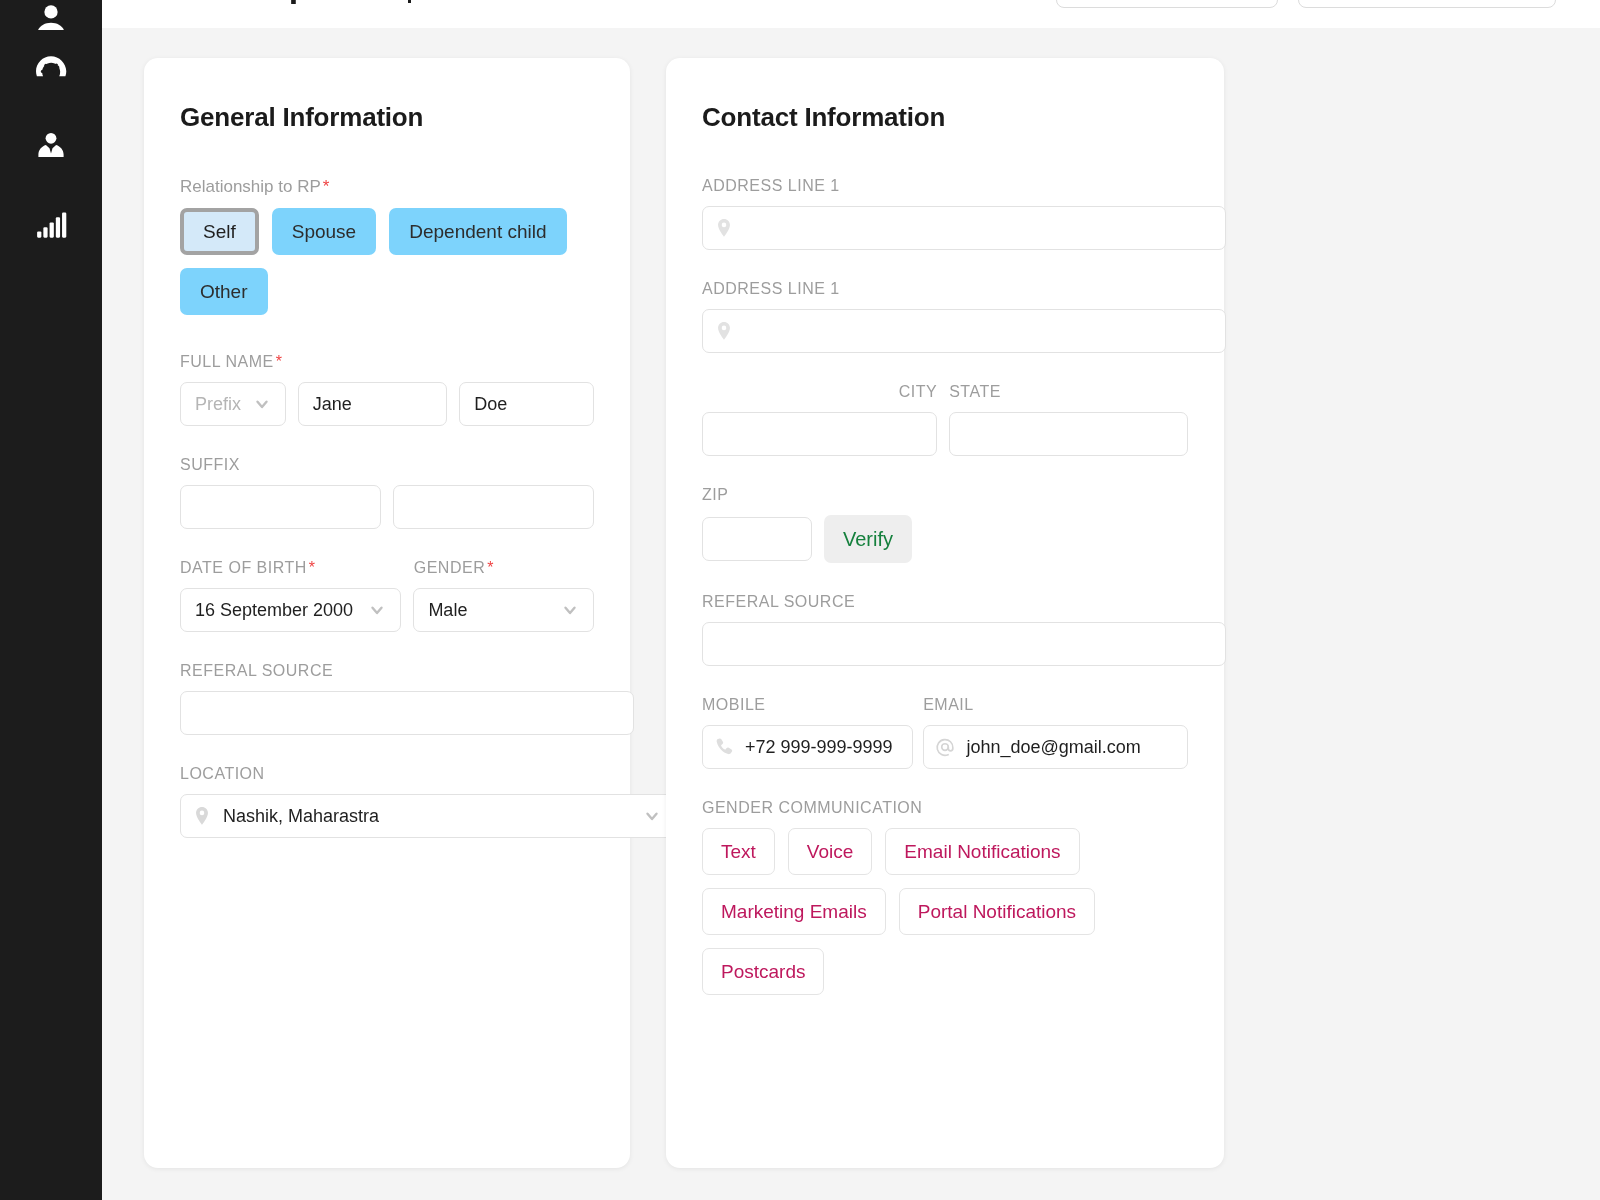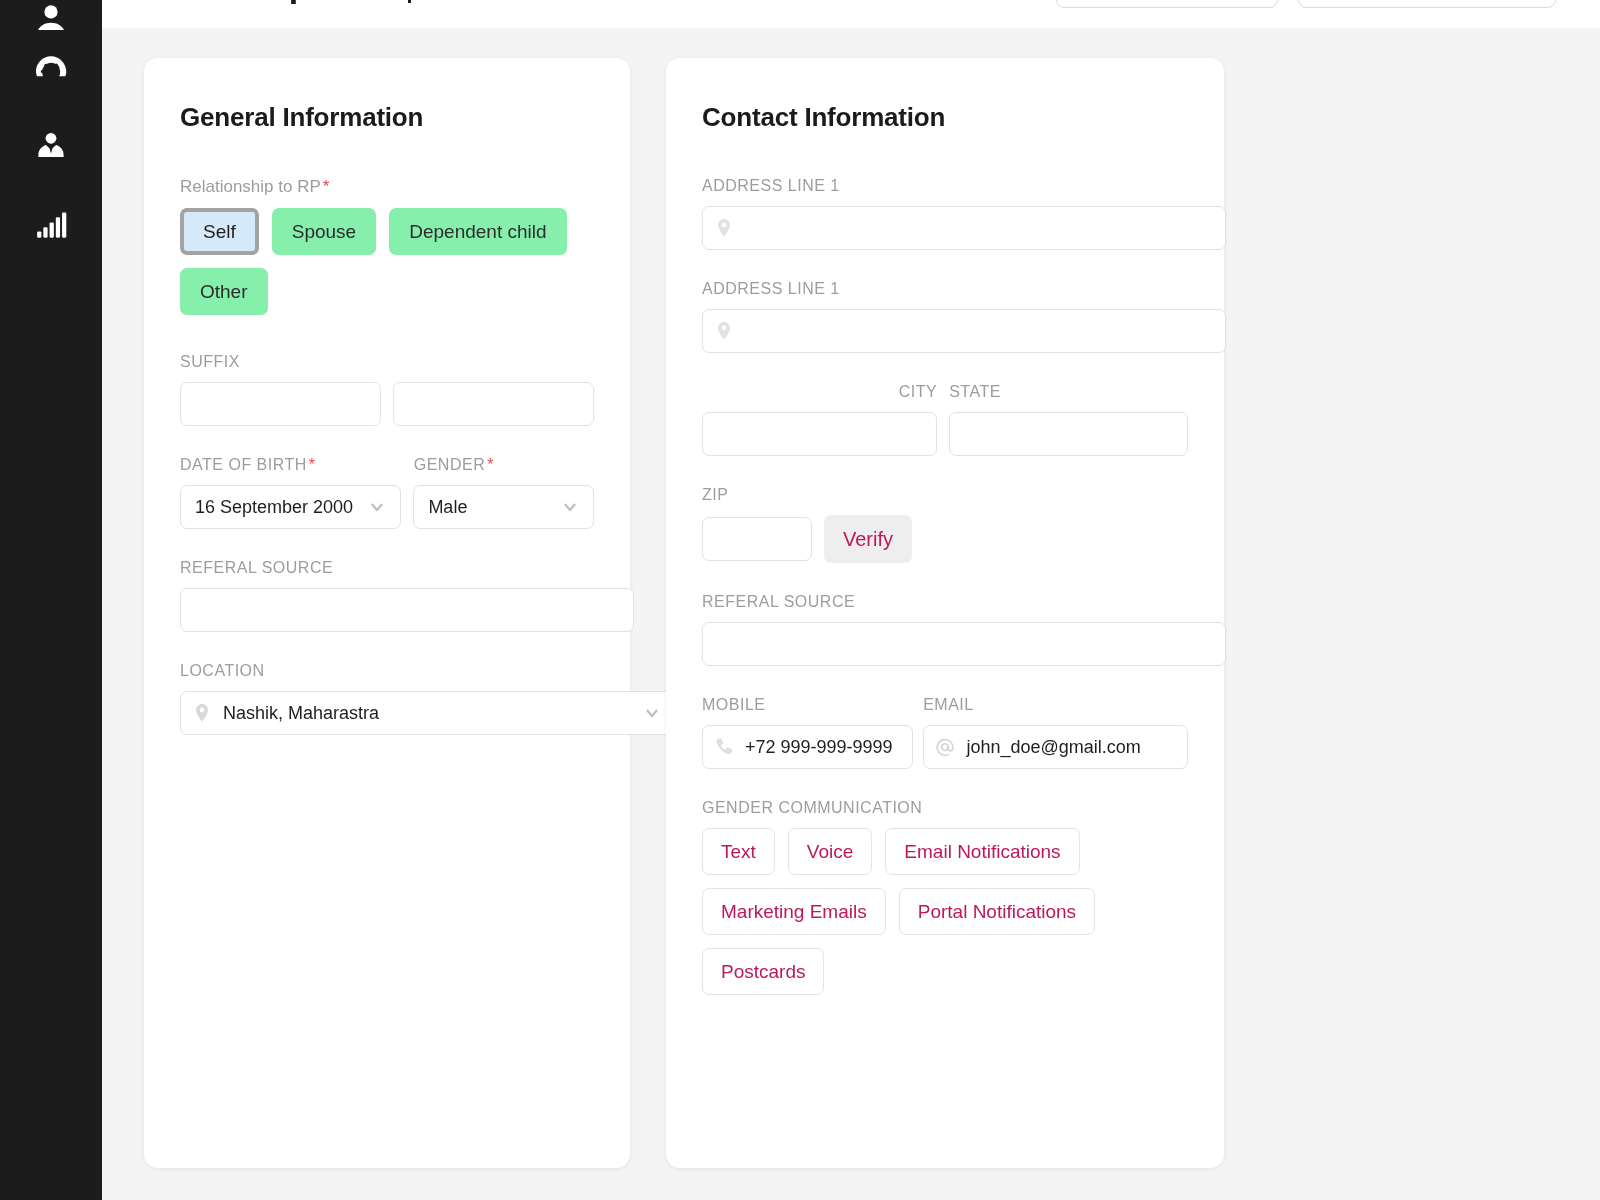--- a/index.html
+++ b/index.html
@@ -150,21 +150,21 @@
 
   .chip-row {
     display: flex;
     flex-wrap: wrap;
     gap: 13px;
   }
   .chip {
     height: 47px;
     padding: 0 19px;
     border-radius: 7px;
-    background: #86efac;
+    background: #7dd3fc;
     border: 1px solid transparent;
     display: inline-flex;
     align-items: center;
     font-size: 19px;
     color: #2d2d2d;
     cursor: pointer;
     white-space: nowrap;
   }
   .chip.selected {
     background: #d4e9f9;
@@ -239,21 +239,21 @@
   .chev { display: inline-flex; align-items: center; flex: none; margin-left: 8px; }
 
   .verify-row { display: flex; align-items: center; gap: 12px; }
   .verify-btn {
     height: 48px;
     padding: 0 18px;
     background: #eeeeee;
     border: 1px solid transparent;
     border-radius: 7px;
     font-size: 20px;
-    color: #be185d;
+    color: #15803d;
     display: inline-flex;
     align-items: center;
     cursor: pointer;
   }
 
   .spacer-sm { height: 8px; }
 </style>
 </head>
 <body>
 
@@ -324,20 +324,39 @@
             <div class="chip-row">
               <div class="chip selected">Self</div>
               <div class="chip">Spouse</div>
               <div class="chip">Dependent child</div>
               <div class="chip">Other</div>
             </div>
           </div>
 
           <div class="spacer-sm"></div>
 
+          <div class="group">
+            <span class="field-label"><span>FULL NAME</span><span class="req">*</span></span>
+            <div class="inputs-row">
+              <div class="inp inp-prefix placeholder">
+                <span class="val">Prefix</span>
+                <span class="chev">
+                  <svg width="18" height="18" viewBox="0 0 24 24" fill="none" stroke="#c0c0c0" stroke-width="3.2" stroke-linecap="round" stroke-linejoin="round">
+                      <polyline points="6 9 12 16 18 9"></polyline>
+                    </svg>
+                </span>
+              </div>
+              <div class="inp inp-first">
+                <span class="val">Jane</span>
+              </div>
+              <div class="inp inp-last">
+                <span class="val">Doe</span>
+              </div>
+            </div>
+          </div>
 
           <div class="group">
             <span class="field-label">SUFFIX</span>
             <div class="inputs-row">
               <div class="inp inp-suffix-a">
                 <span class="val"></span>
               </div>
               <div class="inp inp-suffix-b">
                 <span class="val"></span>
               </div>

